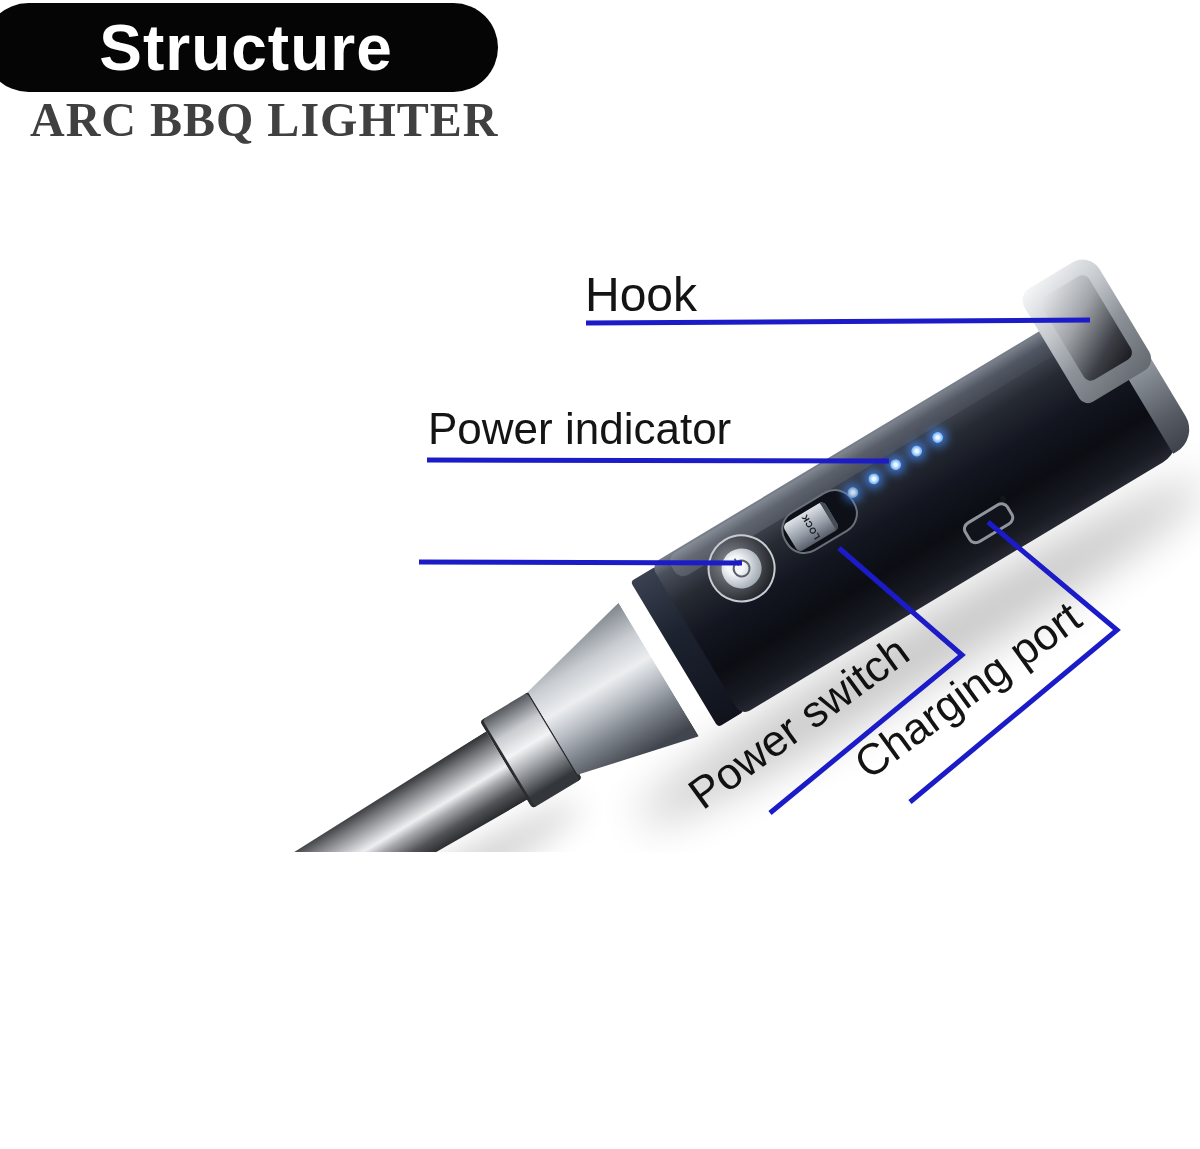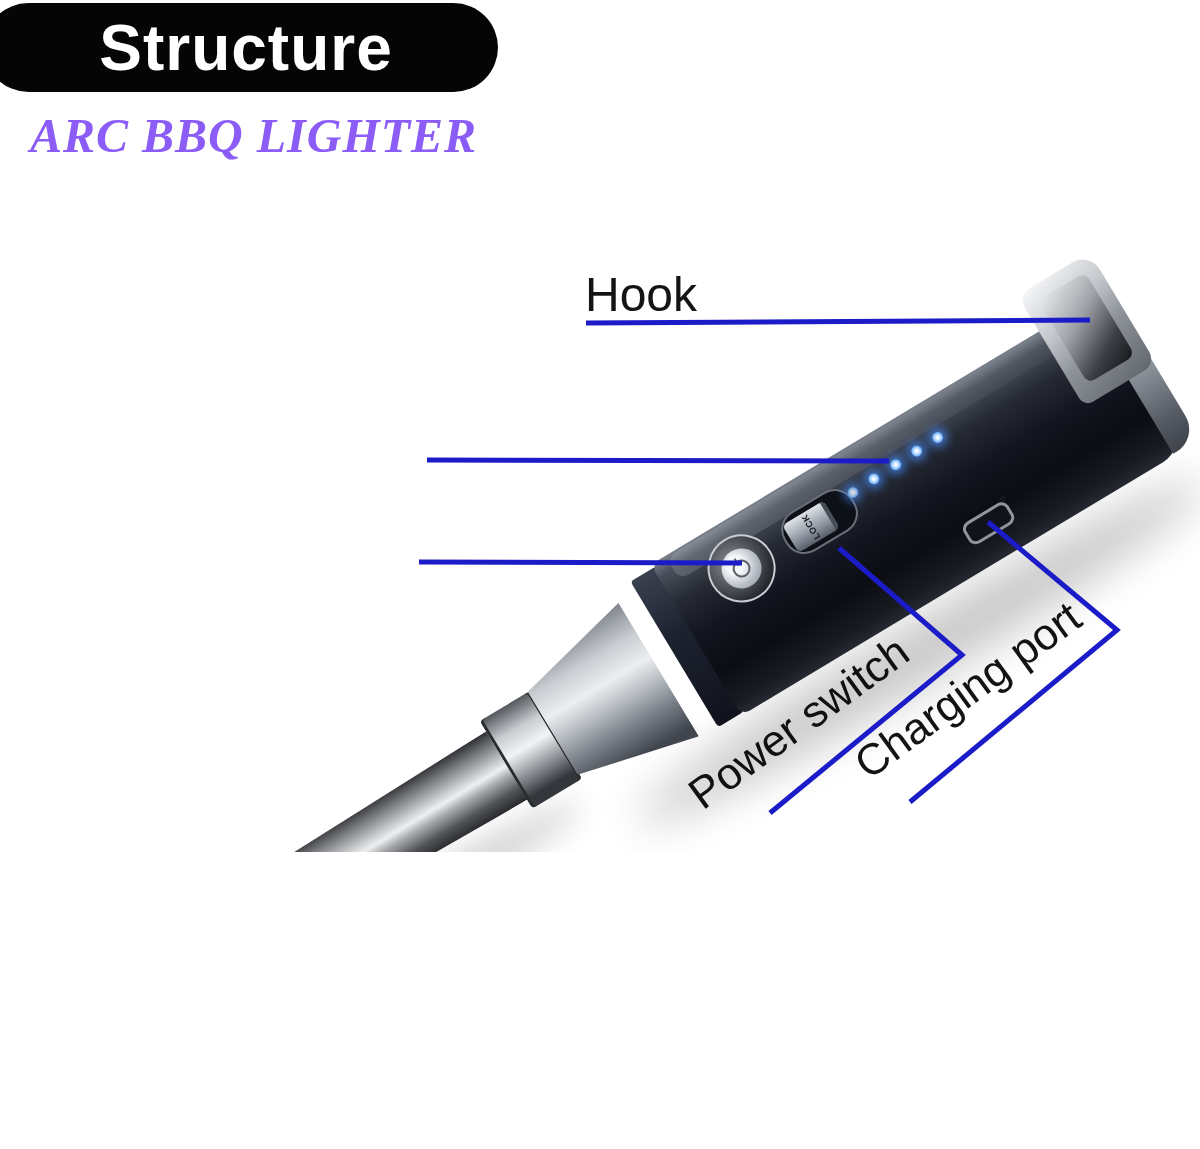--- a/index.html
+++ b/index.html
@@ -3,22 +3,22 @@
 <meta charset="utf-8">
 <style>
   html,body{margin:0;padding:0;background:#ffffff;}
   #page{position:relative;width:1200px;height:852px;background:#fff;overflow:hidden;
         font-family:"Liberation Sans", sans-serif;}
 
   
   .title-pill{position:absolute;left:-16px;top:3px;width:514px;height:89px;
               background:#050505;border-radius:46px;display:flex;align-items:center;justify-content:center;}
   .title-text{color:#ffffff;font-size:64px;font-weight:bold;letter-spacing:1px;padding-left:10px;}
-  .subtitle{position:absolute;left:30px;top:108px;font-family:"Liberation Serif", serif;
-            font-style:italic;font-weight:700;font-size:48px;color:#8b5cf6;letter-spacing:1px;white-space:nowrap;}
+  .subtitle{position:absolute;left:30px;top:92px;font-family:"Liberation Serif", serif;
+            font-weight:700;font-size:48px;color:#404040;letter-spacing:1px;white-space:nowrap;}
 
   
   .lbl{position:absolute;color:#141414;white-space:nowrap;line-height:1.05;}
   .lbl-hook{left:585px;top:270px;font-size:48px;}
   .lbl-power{left:428px;top:406px;font-size:44px;}
   .lbl-ignitor{left:421px;top:505px;font-size:41px;}
   .lbl-pulse{left:262px;top:1012px;font-size:46px;}
   .lbl-rot{height:48px;line-height:48px;transform-origin:0 100%;transform:rotate(-36deg);font-size:44px;}
   .lbl-pswitch{left:708px;top:770px;}
   .lbl-charge{left:874px;top:740px;}
@@ -158,20 +158,21 @@
   <svg class="lines" width="1200" height="1149">
     <path class="leader" d="M586 323 L1090 320" stroke="#1b1bc8"></path>
     <path class="leader" d="M427 460 L889 461" stroke="#1b1bc8"></path>
     <path class="leader" d="M419 562 L742 563" stroke="#1b1bc8"></path>
     <path class="leader" d="M839 548 L962 655 L770 813" stroke="#1b1bc8"></path>
     <path class="leader" d="M988 522 L1117 630 L910 802" stroke="#1b1bc8"></path>
     <path class="leader" d="M143 1066 L754 1066" stroke="#1b1bc8"></path>
   </svg>
 
   <div class="lbl lbl-hook">Hook</div>
+  <div class="lbl lbl-power">Power indicator</div>
   <div class="lbl lbl-rot lbl-pswitch">Power switch</div>
   <div class="lbl lbl-rot lbl-charge">Charging port</div>
 
   <svg class="hand" viewBox="0 0 120 90">
     <g fill="none" stroke="#111" stroke-width="6" stroke-linejoin="round" stroke-linecap="round">
       <path d="M10 38 q-7 5 0 11 l33 2 q7 1 6 7 q-1 6 -8 6 l5 1 q7 2 6 7 q-1 6 -9 6 q-15 2 -27 -3"></path>
       <path d="M11 38 l34 0 q10 -1 15 -8 q6 -8 16 -9 q12 -1 17 7"></path>
       <path d="M100 24 q12 9 9 24 q-3 16 -19 20 q-11 3 -19 -1"></path>
     </g>
   </svg>

